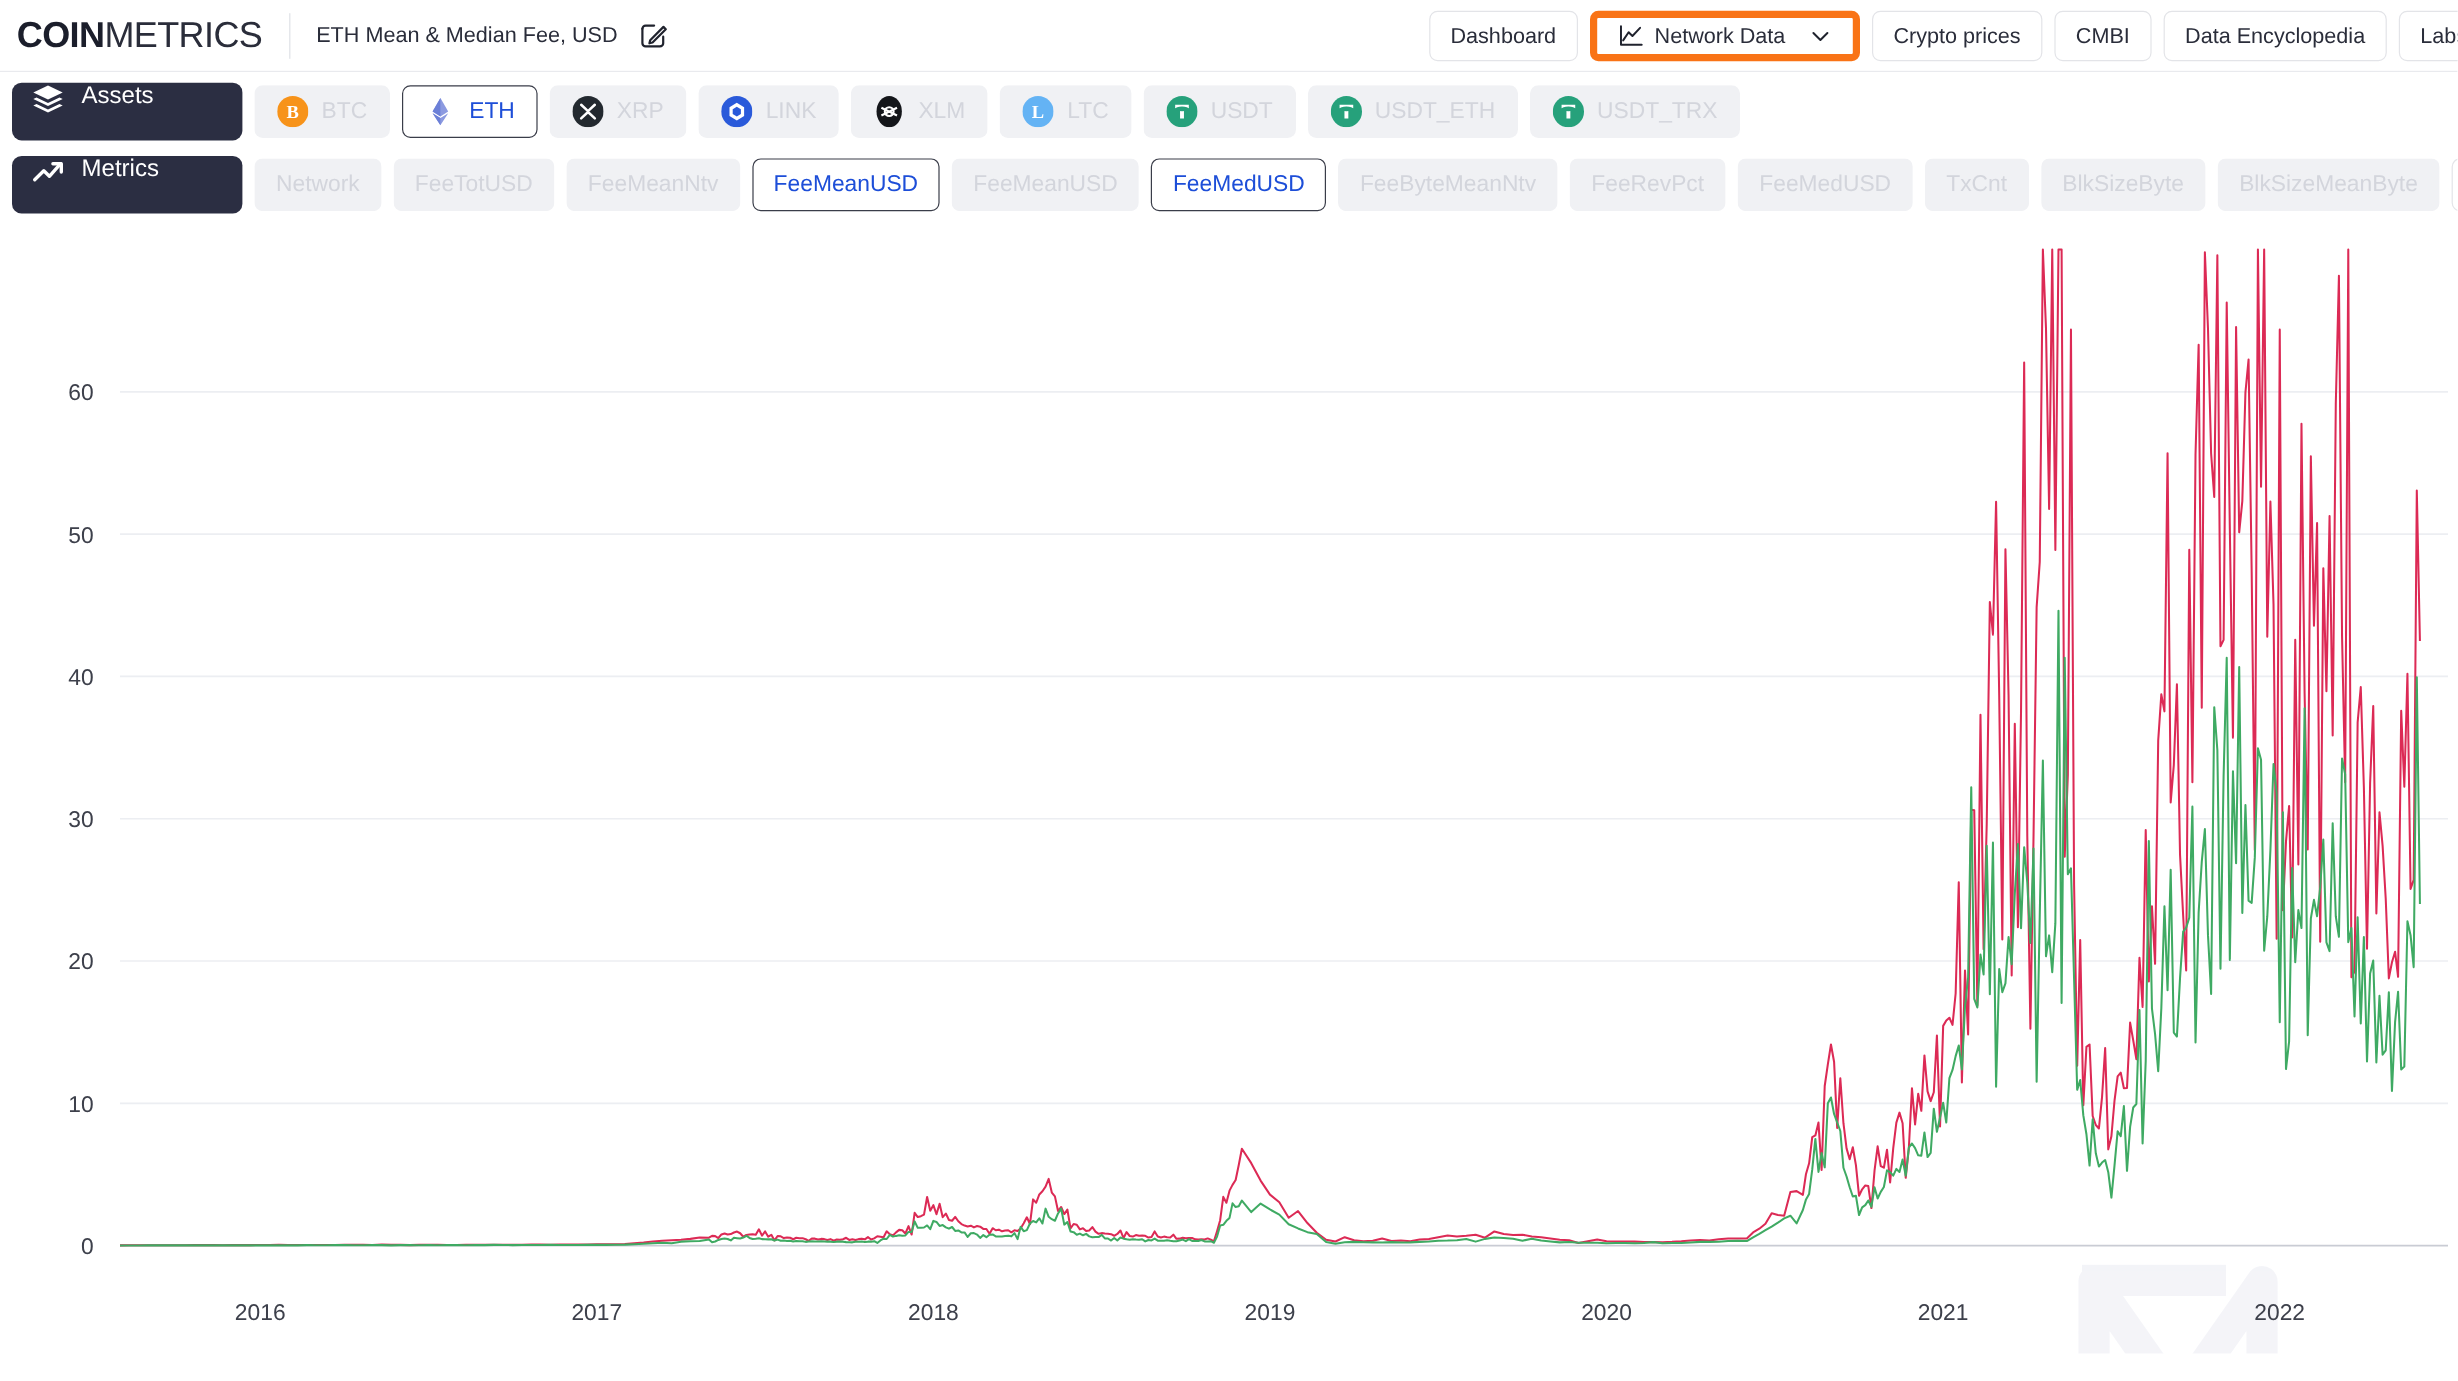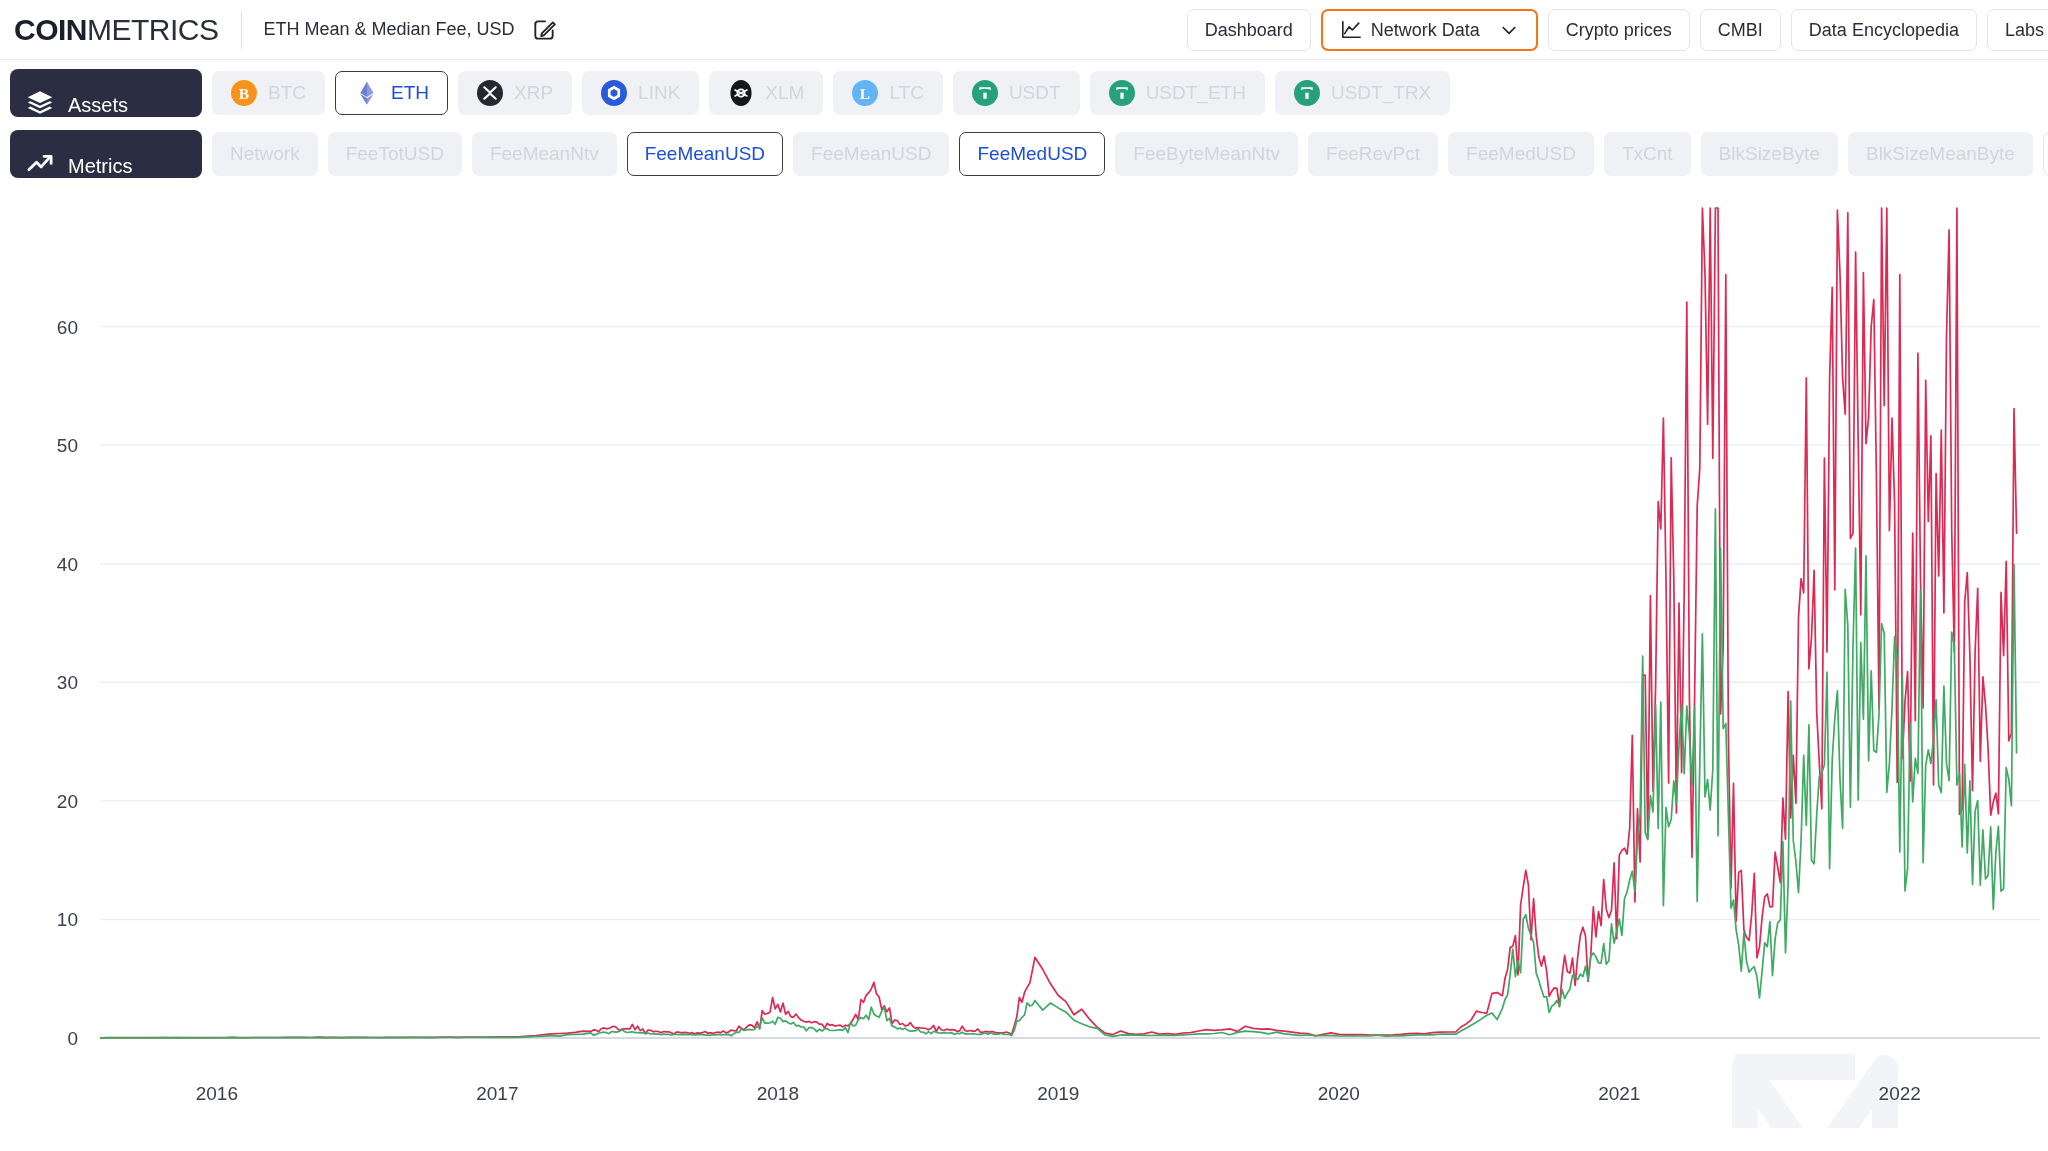--- a/index.html
+++ b/index.html
@@ -33,48 +33,48 @@
     font-size: 18px; color: #2a2d3a; white-space: nowrap;
   }
   #edit-icon-btn {
     margin-left: 16px; width: 26px; height: 26px;
     display: flex; align-items: center; justify-content: center;
     cursor: pointer;
   }
   #header-nav {
     position: absolute; right: 0; top: 0; height: 60px;
     display: flex; align-items: center; gap: 10px;
-    padding-right: 12px;
+    padding-right: 0px;
   }
   .nav-btn {
     height: 42px; padding: 0 17px;
     display: flex; align-items: center; gap: 9px;
     background: #ffffff;
     border: 1px solid #e3e4e8;
     border-radius: 7px;
     font-size: 18px; color: #2a2d3a;
     white-space: nowrap; cursor: pointer;
   }
-  .nav-btn.strong { border: 2px solid #f97316; }
+  .nav-btn.strong { border: 6px solid #f97316; }
   .nav-btn .chev { margin-left: 10px; display:flex; }
 
   
   #selectors { background: #ffffff; }
   .sel-row {
     display: flex; align-items: center;
     gap: 10px;
     padding: 9px 0 9px 10px;
     white-space: nowrap;
     overflow: hidden;
   }
   .sel-row.metrics-row { padding-top: 4px; padding-bottom: 10px; }
   .cat-btn {
     flex: 0 0 auto;
     height: 48px; width: 192px;
-    display: flex; align-items: flex-end; gap: 14px;
+    display: flex; align-items: flex-start; gap: 14px;
     padding-left: 16px;
     background: #2b2e42;
     border-radius: 8px;
     color: #ffffff; font-size: 20px; font-weight: 400;
     cursor: pointer;
   }
   .chip {
     flex: 0 0 auto;
     height: 44px;
     display: flex; align-items: center; gap: 11px;

